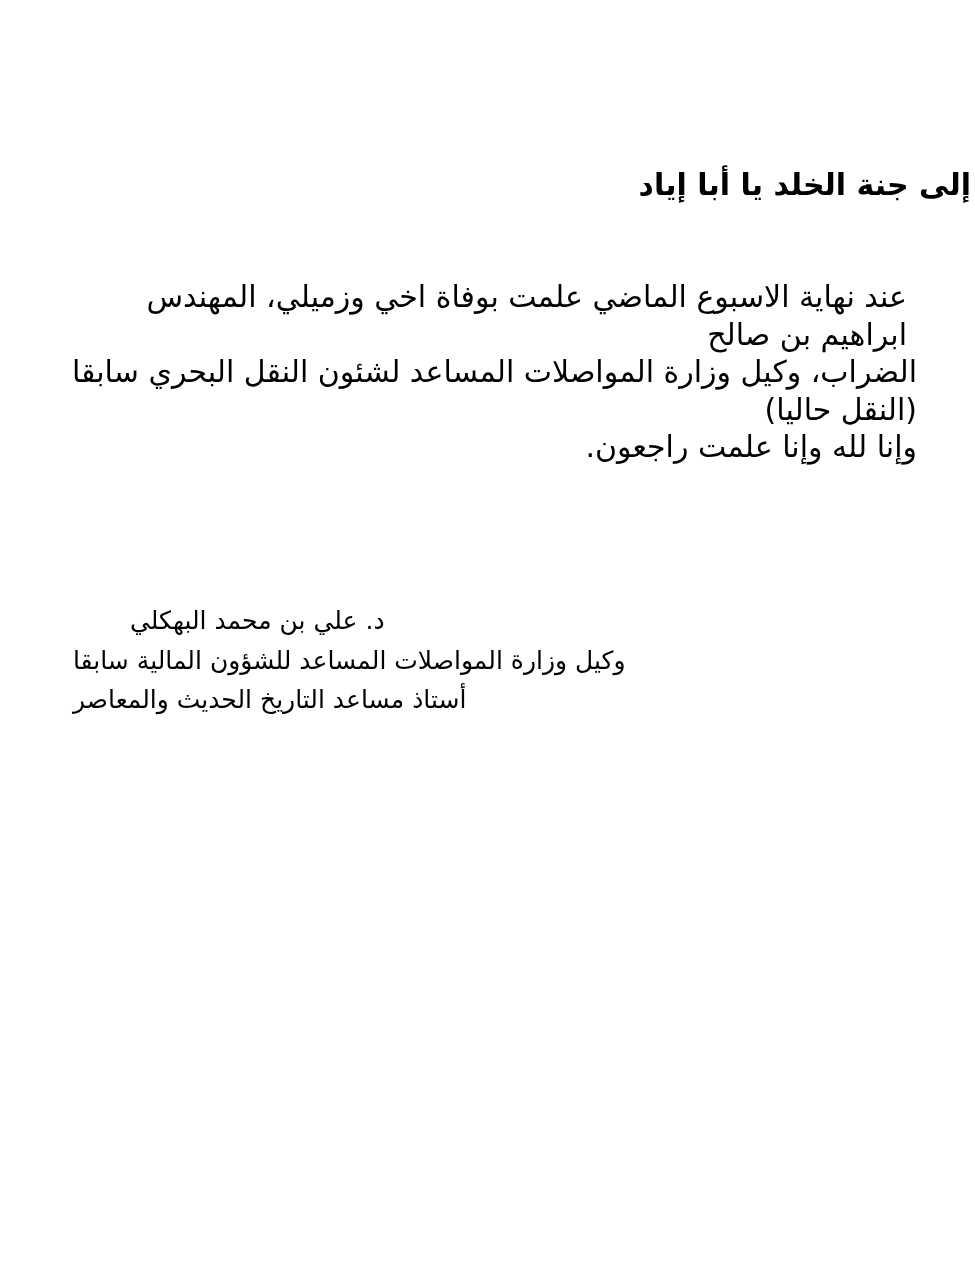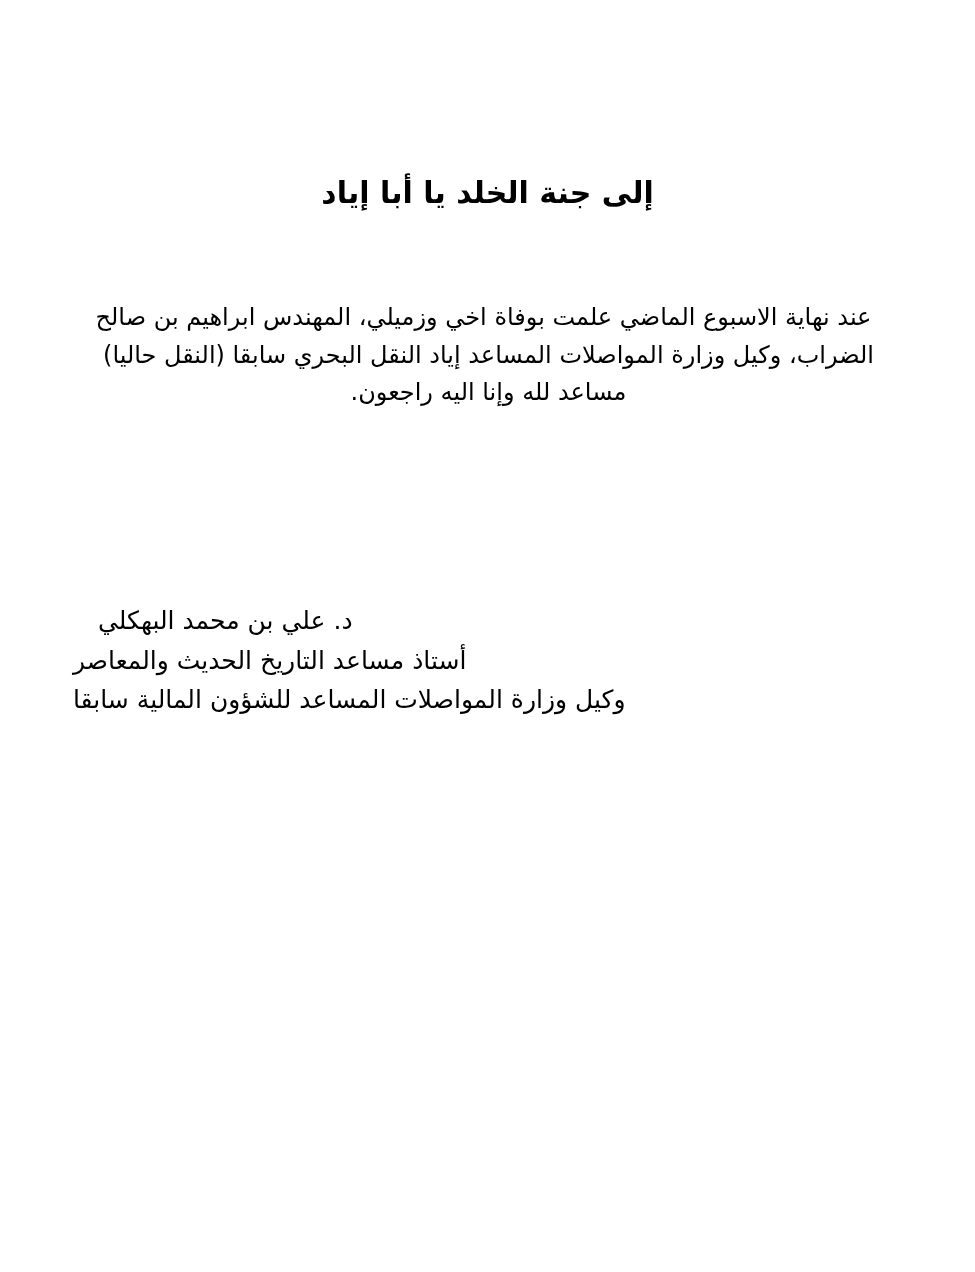--- a/index.html
+++ b/index.html
@@ -14,68 +14,68 @@
     background: #ffffff;
     color: #000000;
     font-family: "DejaVu Sans", sans-serif;
     overflow: hidden;
   }
   .title {
     position: absolute;
     top: 160px;
     left: 0;
     right: 0;
-    margin: 12px;
-    text-align: center;
+    margin: 4px;
+    text-align: right;
     direction: rtl;
     font-size: 30px;
     font-weight: bold;
     line-height: 1.4;
     letter-spacing: 0.5px;
   }
   .body-text {
     position: absolute;
-    top: 299px;
+    top: 278px;
     right: 58px;
     left: 60px;
     direction: rtl;
-    text-align: center;
-    font-size: 24px;
+    text-align: right;
+    font-size: 30px;
     line-height: 37.5px;
   }
   .body-text .line.first {
     padding-right: 10px; 
   }
   .signature {
     position: absolute;
     top: 601px;
     left: 73px;
     width: 620px;
     direction: rtl;
     text-align: left;
     font-size: 25px;
     line-height: 39.5px;
   }
   .signature .sig-line.name {
     padding-left: 0;
-    margin-left: 25px; 
+    margin-left: 57px; 
   }
 </style>
 </head>
 <body>
 
 <div class="page">
 
   <h1 class="title">إلى جنة الخلد يا أبا إياد</h1>
 
   <div class="body-text">
     <div class="line first">عند نهاية الاسبوع الماضي علمت بوفاة اخي وزميلي، المهندس ابراهيم بن صالح</div>
-    <div class="line">الضراب، وكيل وزارة المواصلات المساعد إياد النقل البحري سابقا (النقل حاليا)</div>
-    <div class="line">مساعد لله وإنا اليه راجعون.</div>
+    <div class="line">الضراب، وكيل وزارة المواصلات المساعد لشئون النقل البحري سابقا (النقل حاليا)</div>
+    <div class="line">وإنا لله وإنا علمت راجعون.</div>
   </div>
 
   <div class="signature">
     <div class="sig-line name">د. علي بن محمد البهكلي</div>
+    <div class="sig-line">وكيل وزارة المواصلات المساعد للشؤون المالية سابقا</div>
     <div class="sig-line">أستاذ مساعد التاريخ الحديث والمعاصر</div>
-    <div class="sig-line">وكيل وزارة المواصلات المساعد للشؤون المالية سابقا</div>
   </div>
 
 </div>
 
 </body></html>

